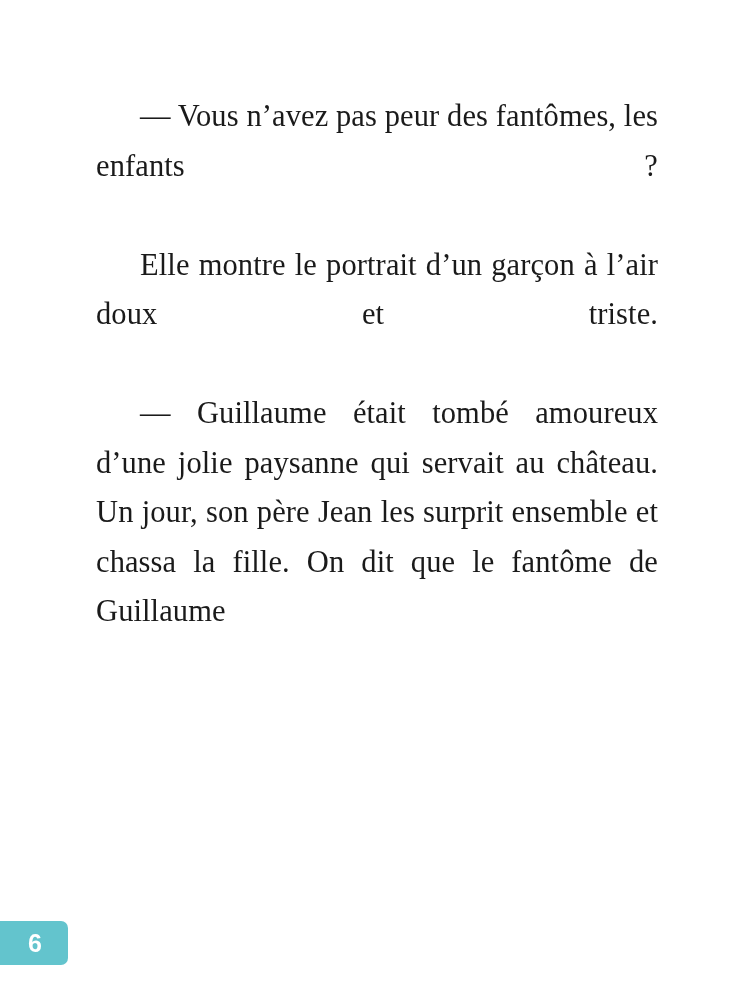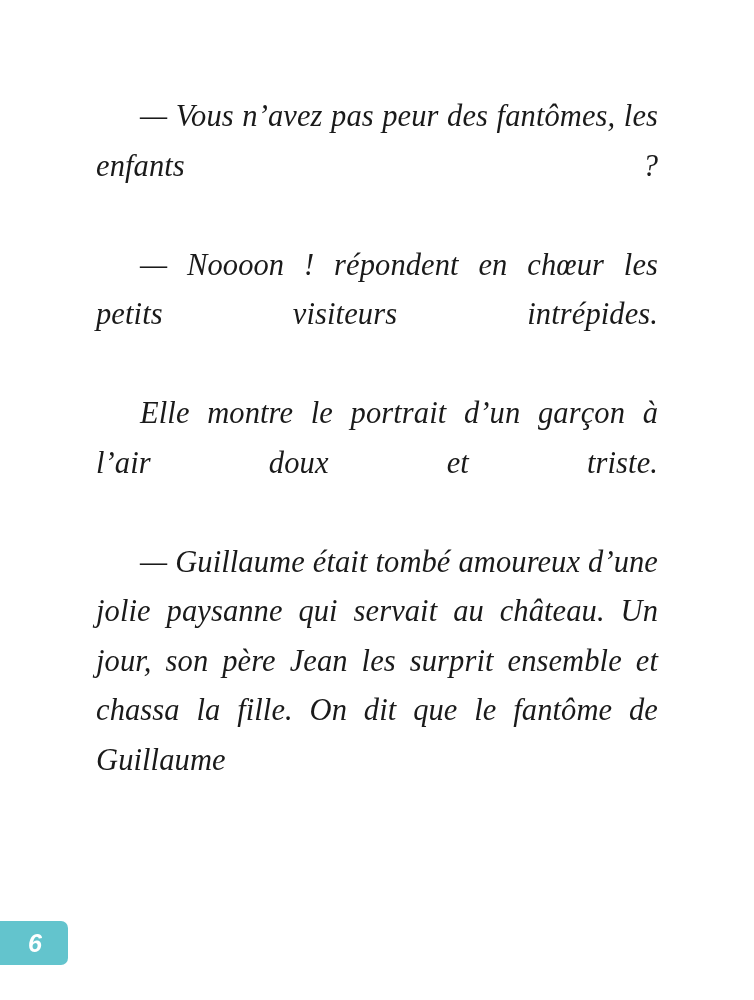--- a/index.html
+++ b/index.html
@@ -12,21 +12,20 @@
     background: #ffffff;
     font-family: "Liberation Serif", serif;
     color: #1a1a1a;
     position: relative;
     overflow: hidden;
   }
 
   .page {
     position: absolute;
     inset: 0;
-    font-style: italic;
   }
 
   .text-block {
     position: absolute;
     left: 96px;
     top: 92px;
     width: 562px;
   }
 
   .para {
@@ -69,21 +68,20 @@
     padding-left: 2px;
   }
 </style>
 </head>
 <body>
 
 <div class="page">
 
   <div class="text-block">
     <p class="para">— Vous n’avez pas peur des fantômes, les enfants ?</p>
-    <p class="para">— Noooon ! répondent en chœur les petits visiteurs intrépides.</p>
     <p class="para">Elle montre le portrait d’un garçon à l’air doux et triste.</p>
     <p class="para">— Guillaume était tombé amoureux d’une jolie paysanne qui servait au château. Un jour, son père Jean les surprit ensemble et chassa la fille. On dit que le fantôme de Guillaume</p>
   </div>
 
   <div class="page-number-tab">
     <span class="num">6</span>
   </div>
 
 </div>
 

